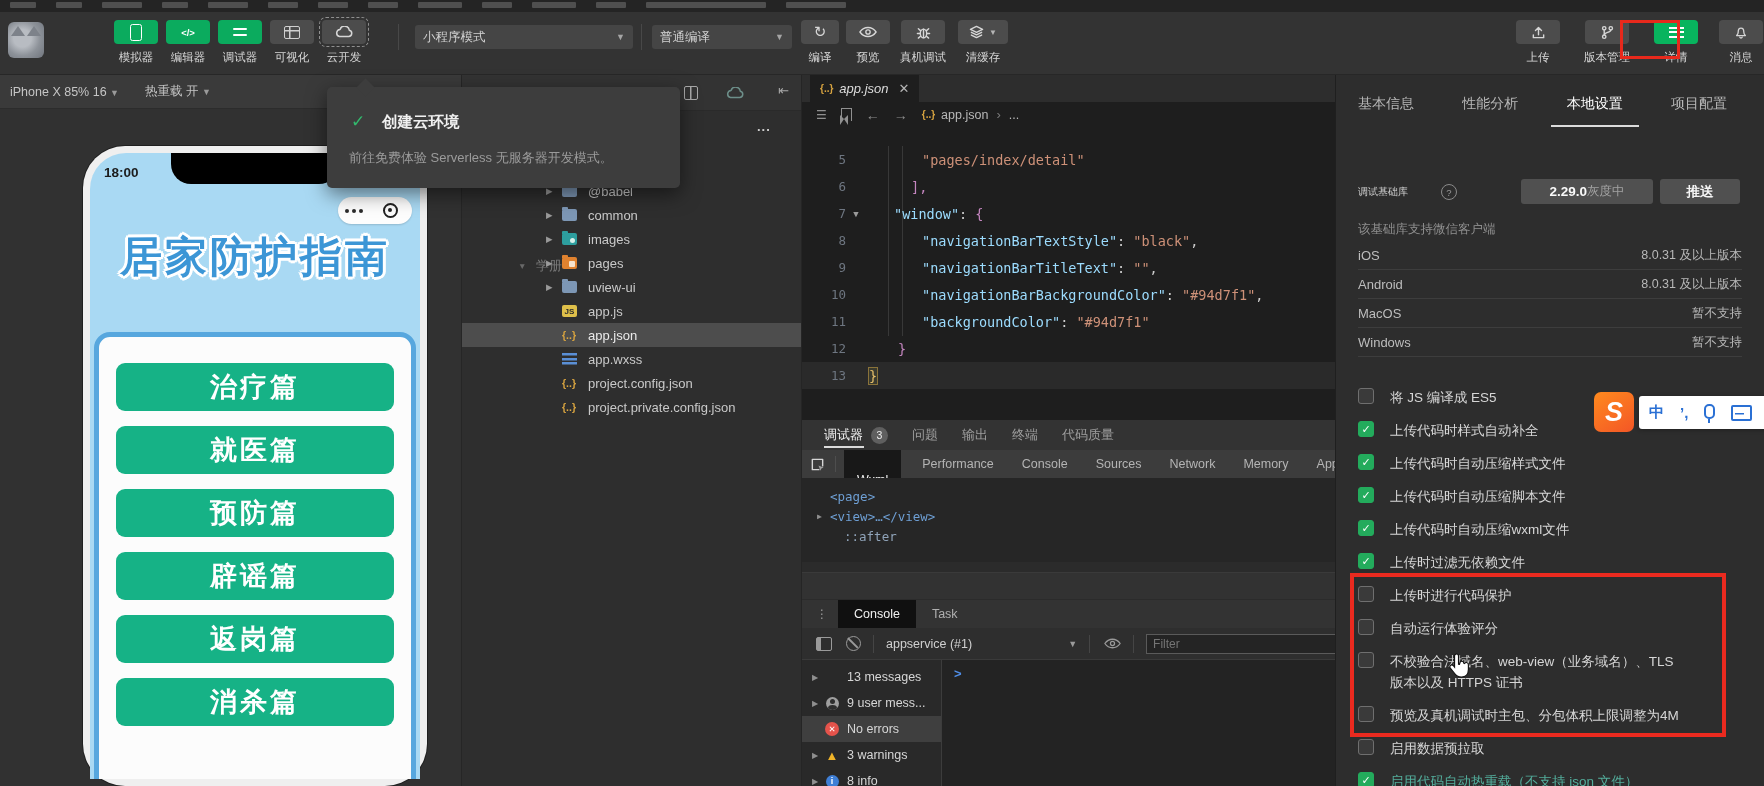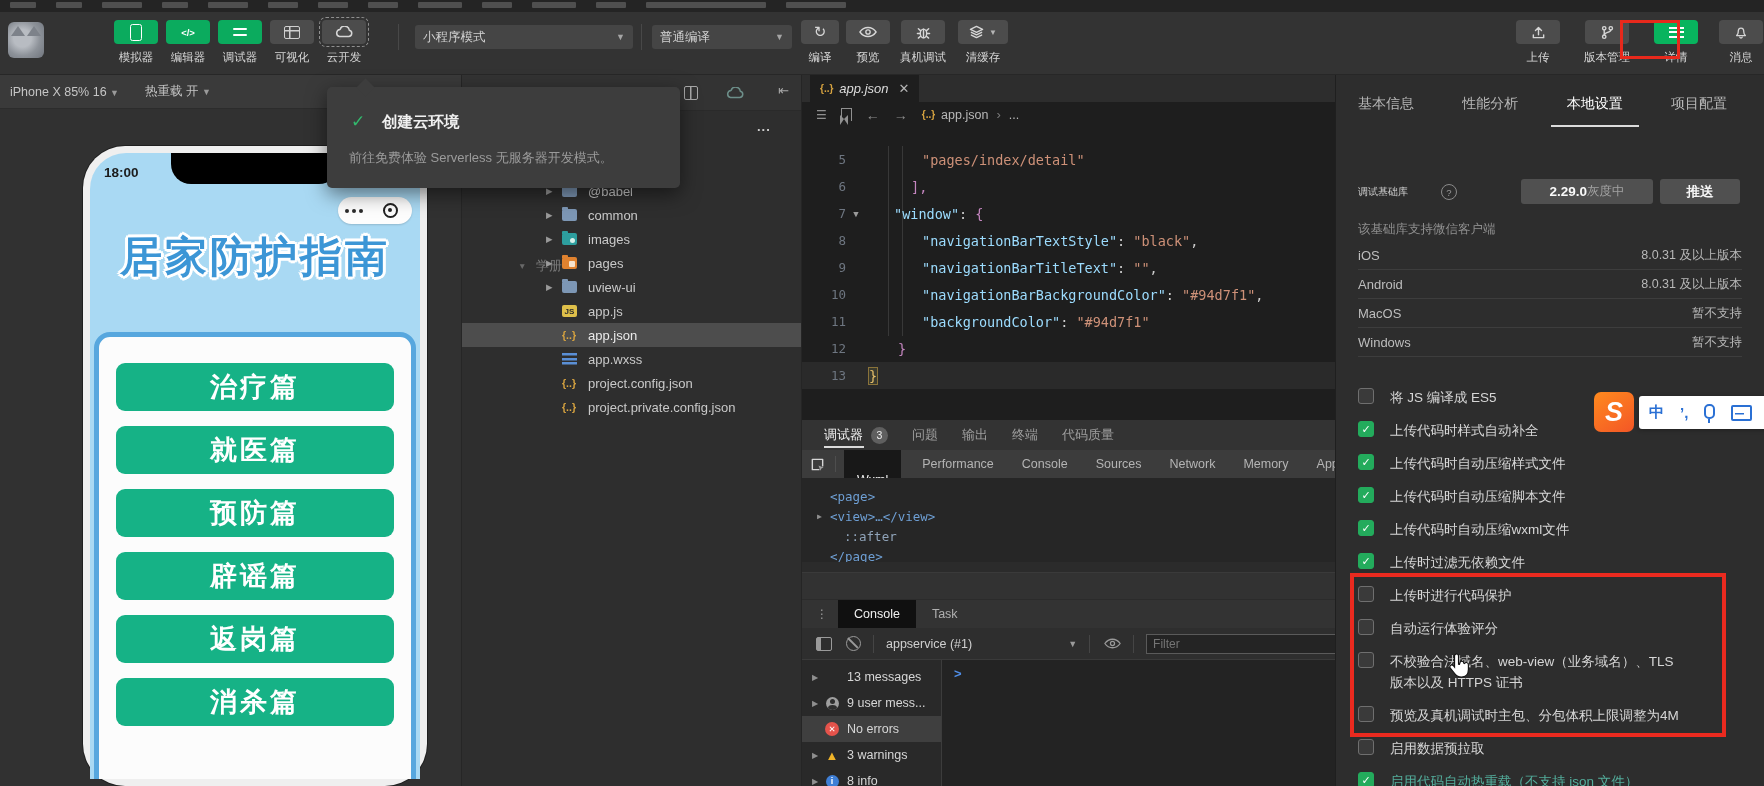--- a/index.html
+++ b/index.html
@@ -576,24 +576,20 @@
           <span class="wtext">&lt;page&gt;</span>
         </div>
         <div class="wxrow caret">
           <span class="wcaret">▶</span>
           <span class="wtext">&lt;view&gt;…&lt;/view&gt;</span>
         </div>
         <div class="wxrow pseudo">
 
           <span class="wtext">::after</span>
         </div>
-        <div class="wxrow">
-
-          <span class="wtext">&lt;/page&gt;</span>
-        </div>
       </div>
     <div class="dbg-strip"></div>
   </div>
 
   <div id="consolepanel" class="abs">
     <div class="con-tabs">
       <span class="kebab">⋮</span>
       <span style="display:flex;height:100%;">
 
       <span class="con-tab active">Console</span>

